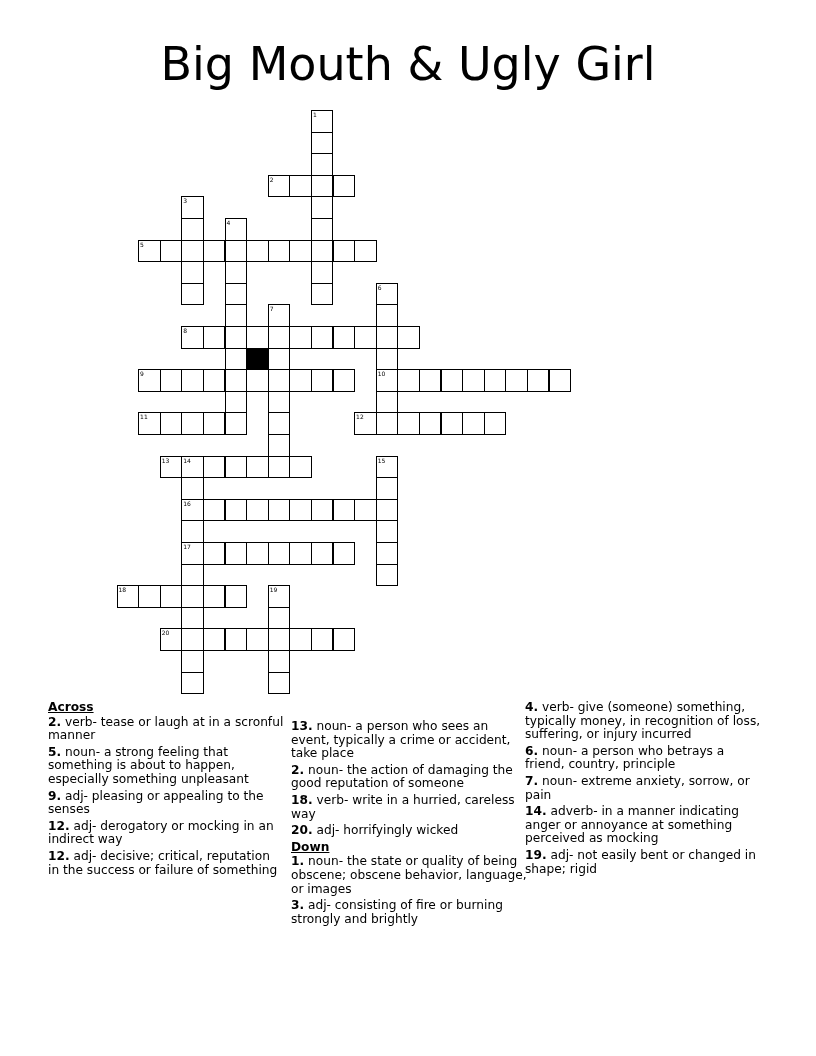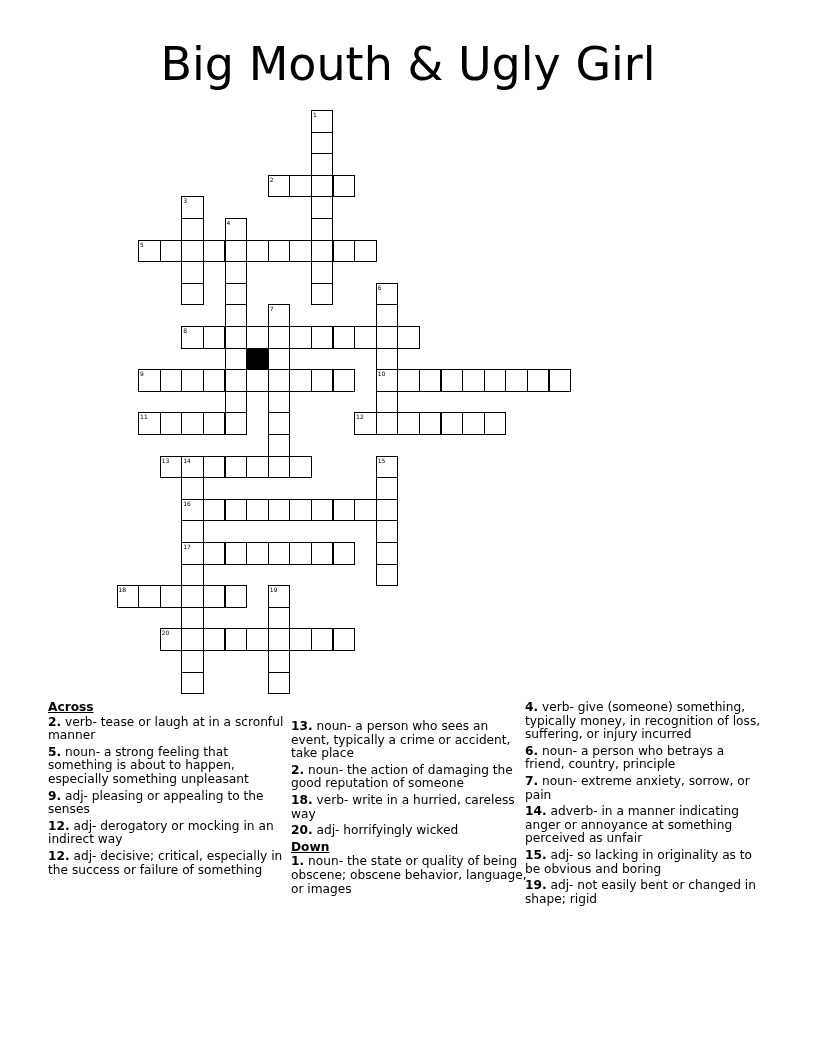--- a/index.html
+++ b/index.html
@@ -203,32 +203,32 @@
     <div class="cell" style="left: 332.5px; top: 628.4px;"></div>
     <div class="cell block" style="left: 246.1px; top: 347.6px;"></div>
   </div>
 
 <div class="clues col1">
   <div class="heading">Across</div>
   <div class="clue"><b>2.</b><span> verb- tease or laugh at in a scronful manner</span></div>
   <div class="clue"><b>5.</b><span> noun- a strong feeling that something is about to happen, especially something unpleasant</span></div>
   <div class="clue"><b>9.</b><span> adj- pleasing or appealing to the senses</span></div>
   <div class="clue"><b>12.</b><span> adj- derogatory or mocking in an indirect way</span></div>
-  <div class="clue"><b>12.</b><span> adj- decisive; critical, especially in the success or failure of something</span></div>
+  <div class="clue"><b>12.</b><span> adj- decisive; critical, reputation in the success or failure of something</span></div>
 </div>
 
 <div class="clues col2">
   <div class="clue"><b>13.</b><span> noun- a person who sees an event, typically a crime or accident, take place</span></div>
   <div class="clue"><b>2.</b><span> noun- the action of damaging the good reputation of someone</span></div>
   <div class="clue"><b>18.</b><span> verb- write in a hurried, careless way</span></div>
   <div class="clue"><b>20.</b><span> adj- horrifyingly wicked</span></div>
   <div class="heading">Down</div>
   <div class="clue"><b>1.</b><span> noun- the state or quality of being obscene; obscene behavior, language, or images</span></div>
+  <div class="clue"><b>3.</b><span> adj- consisting of fire or burning strongly and brightly</span></div>
 </div>
 
 <div class="clues col3">
   <div class="clue"><b>4.</b><span> verb- give (someone) something, typically money, in recognition of loss, suffering, or injury incurred</span></div>
   <div class="clue"><b>6.</b><span> noun- a person who betrays a friend, country, principle</span></div>
   <div class="clue"><b>7.</b><span> noun- extreme anxiety, sorrow, or pain</span></div>
-  <div class="clue"><b>14.</b><span> adverb- in a manner indicating anger or annoyance at something perceived as unfair</span></div>
-  <div class="clue"><b>15.</b><span> adj- so lacking in originality as to be obvious and boring</span></div>
+  <div class="clue"><b>14.</b><span> adverb- in a manner indicating anger or annoyance at something perceived as mocking</span></div>
   <div class="clue"><b>19.</b><span> adj- not easily bent or changed in shape; rigid</span></div>
 </div>
 
 </body></html>

